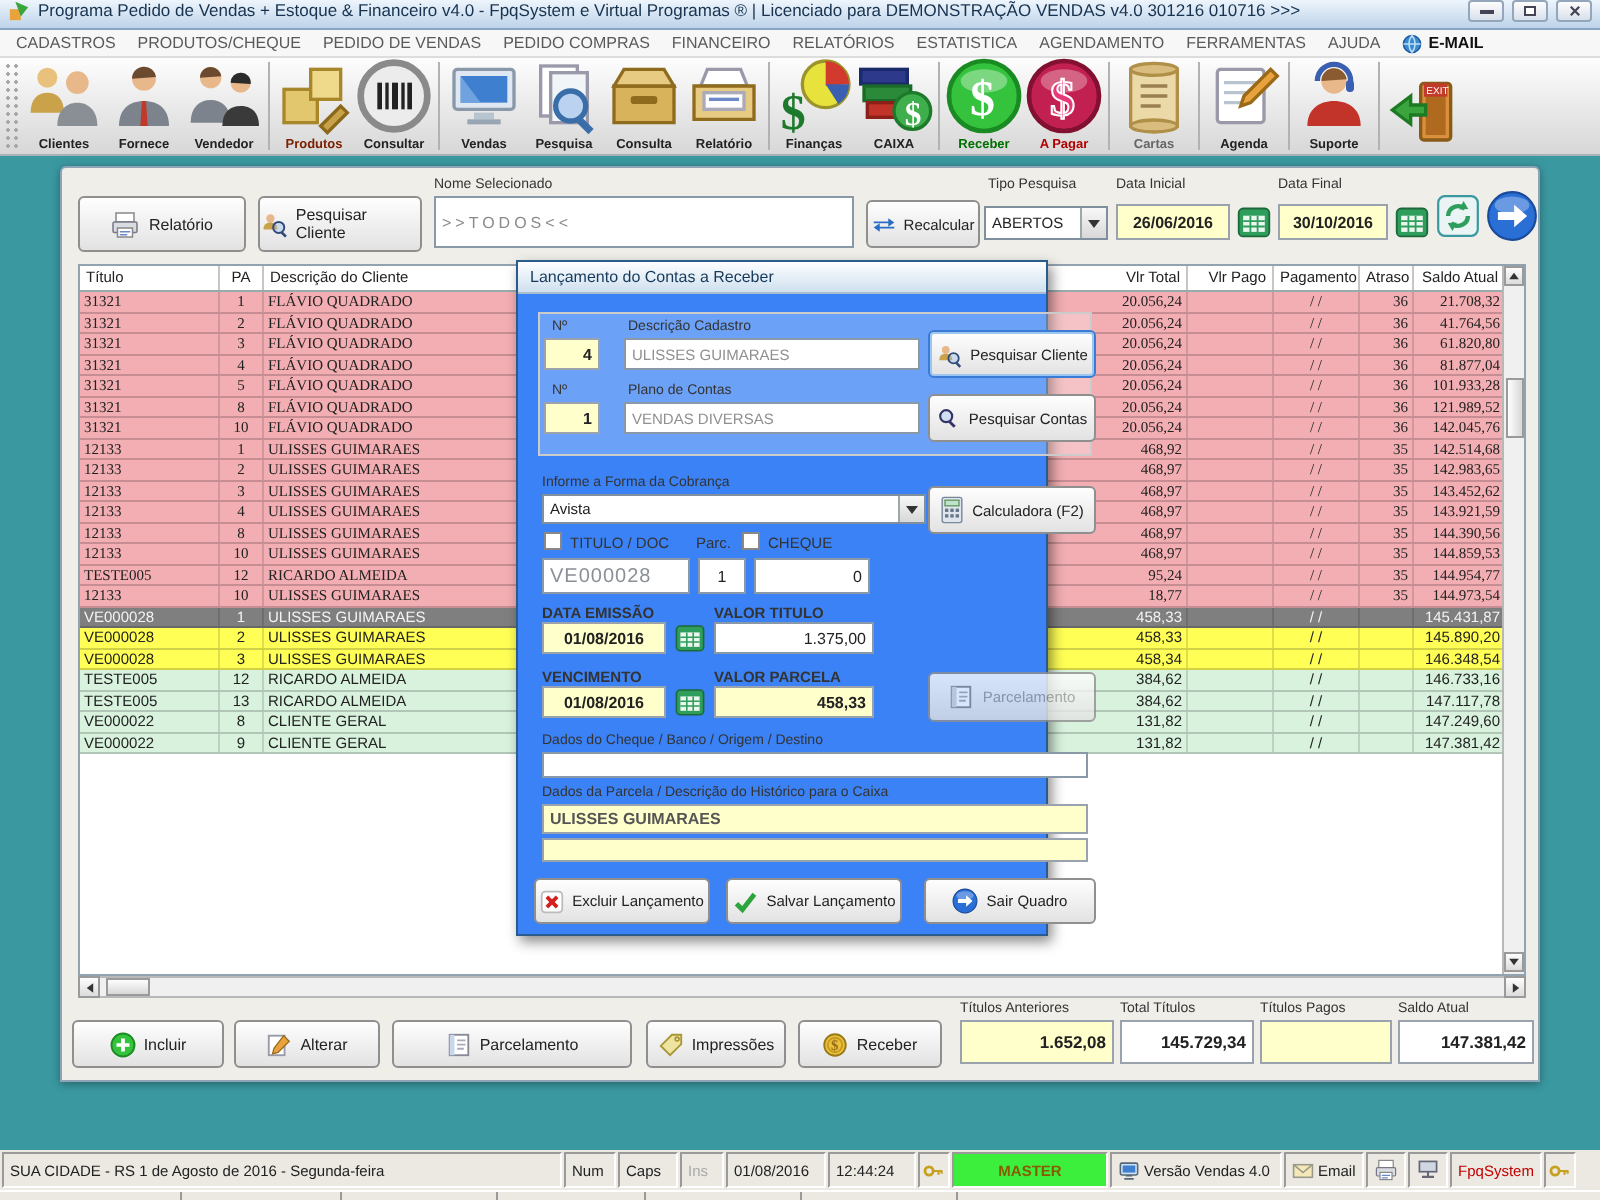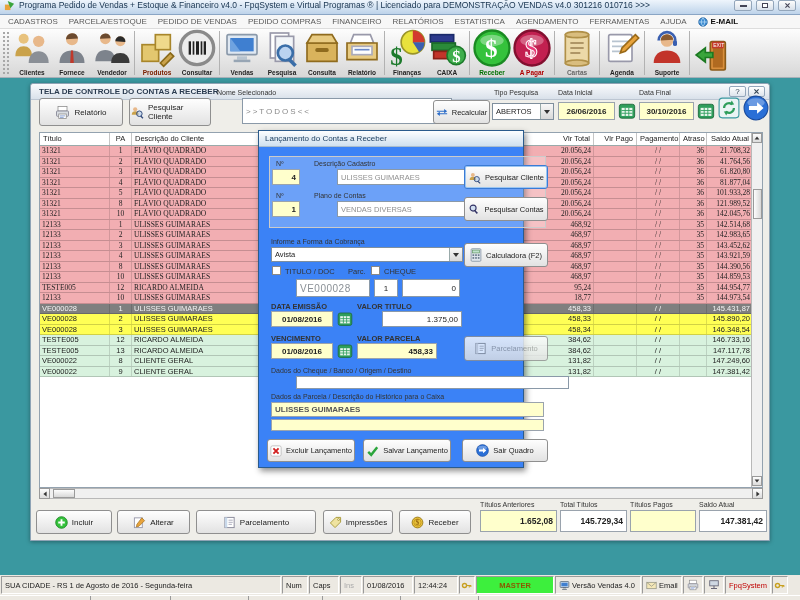--- a/index.html
+++ b/index.html
@@ -45,21 +45,21 @@
   .wtitle .wt { font-size:8px; font-weight:bold; color:#2a3b50; flex:1; }
   .sqbtn { width:17px; height:11px; border:1px solid #93a6bb; border-radius:2px; margin-left:2px;
     background:linear-gradient(#fff,#dde4ec); display:flex; align-items:center; justify-content:center;
     font-size:8px; color:#345; }
   .sqbtn svg { width:7px; height:7px; }
 
   .btn { background:linear-gradient(#fefefe,#e2e2e2); border:1px solid #8f8f8f; border-radius:3px;
     display:flex; align-items:center; justify-content:center; gap:4px; font-size:8px; color:#222; }
   .btn svg { flex:none; }
   .lbl { position:absolute; font-size:7px; color:#333; white-space:nowrap; }
-  .inp { position:absolute; background:#fff; border:1px solid #8a99a8; font-size:8px; display:flex; align-items:center; padding:0 3px;margin-left:25px; }
+  .inp { position:absolute; background:#fff; border:1px solid #8a99a8; font-size:8px; display:flex; align-items:center; padding:0 3px; }
   .fldy { position:absolute; background:#ffffcc; border:1px solid #9aa3ad; display:flex; align-items:center; }
   .dd { position:absolute; background:#fff; border:1px solid #7f8f9d; display:flex; align-items:center; }
   .dd .ddv { flex:1; padding-left:3px; font-size:7.5px; }
   .dd .ddb { width:13px; align-self:stretch; background:linear-gradient(#f8f8f8,#d8d8d8);
     border-left:1px solid #9aa; display:flex; align-items:center; justify-content:center; }
   .tri { width:0; height:0; border-left:3px solid transparent; border-right:3px solid transparent; border-top:4px solid #333; }
   .calbtn { position:absolute; }
   .calbtn svg { width:100%; height:100%; display:block; }
 
   
@@ -140,21 +140,21 @@
           <path d="M2 2l6 6M8 2l-6 6" stroke="#445" stroke-width="1.6"></path>
         </svg>
       </span>
   </div>
 
   <div class="menubar">
       <span class="menu-item">
         <span>CADASTROS</span>
       </span>
       <span class="menu-item">
-        <span>PARCELA/ESTOQUE</span>
+        <span>PRODUTOS/CHEQUE</span>
       </span>
       <span class="menu-item">
         <span>PEDIDO DE VENDAS</span>
       </span>
       <span class="menu-item">
         <span>PEDIDO COMPRAS</span>
       </span>
       <span class="menu-item">
         <span>FINANCEIRO</span>
       </span>
@@ -384,29 +384,20 @@
             <rect x="12" y="4" width="7" height="4" fill="#c23a2a"></rect>
             <text x="12.7" y="7.3" font-size="3" fill="#fff">EXIT</text>
             <path d="M2.5 12l5.5-4.2v2.7h4.5v3H8v2.7z" fill="#3aa53c" stroke="#1c7a22"></path>
           </svg>
         </span>
         <span class="tbl"></span>
       </div>
     </div>
 
   <div class="window">
-    <div class="wtitle">
-      <span class="wt">TELA DE CONTROLE DO CONTAS A RECEBER</span>
-      <span class="sqbtn">?</span>
-      <span class="sqbtn">
-          <svg viewBox="0 0 10 10">
-            <path d="M2 2l6 6M8 2l-6 6" stroke="#345" stroke-width="1.6"></path>
-          </svg>
-        </span>
-    </div>
 
     <div class="btn" style="position:absolute;left:8px;top:14px;width:84px;height:28px">
       <span style="width: 15px; height: 15px; display: inline-block;">
           <svg viewBox="0 0 20 20" style="width: 100%; height: 100%; display: block;">
             <rect x="4" y="2" width="12" height="6" fill="#fff" stroke="#888"></rect>
             <rect x="2" y="8" width="16" height="7" rx="1" fill="#d9dde2" stroke="#778"></rect>
             <rect x="5" y="12" width="10" height="6" fill="#fff" stroke="#888"></rect>
             <path d="M6.5 14.5h7M6.5 16.5h5" stroke="#6b89c8"></path>
           </svg>
         </span>

